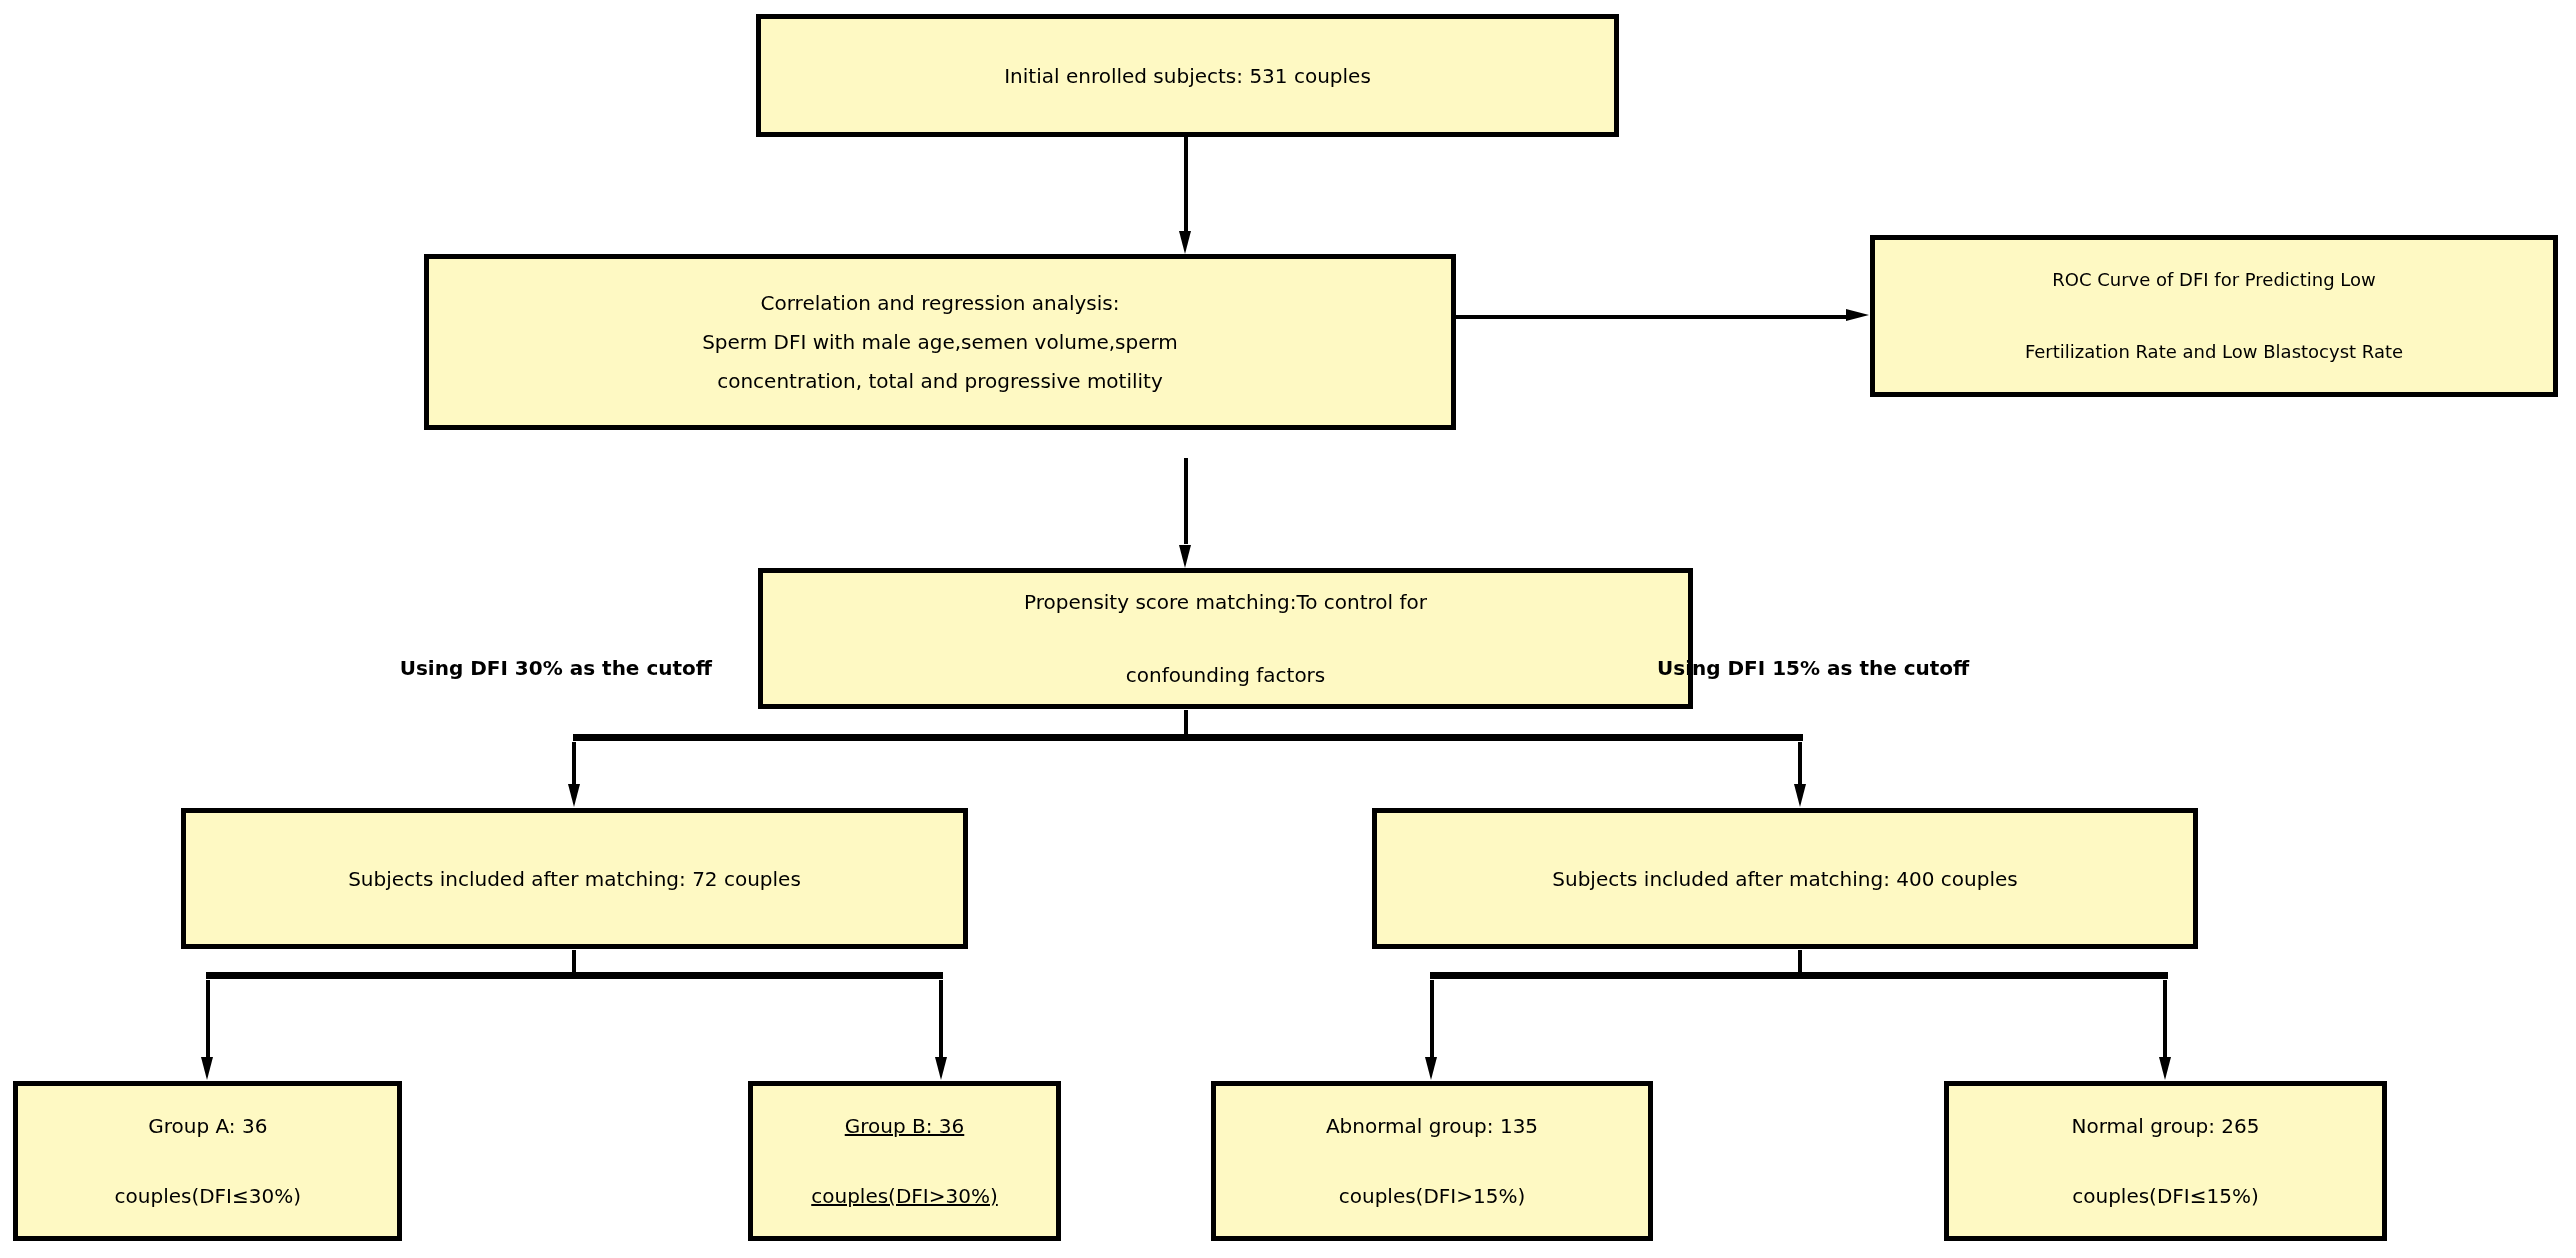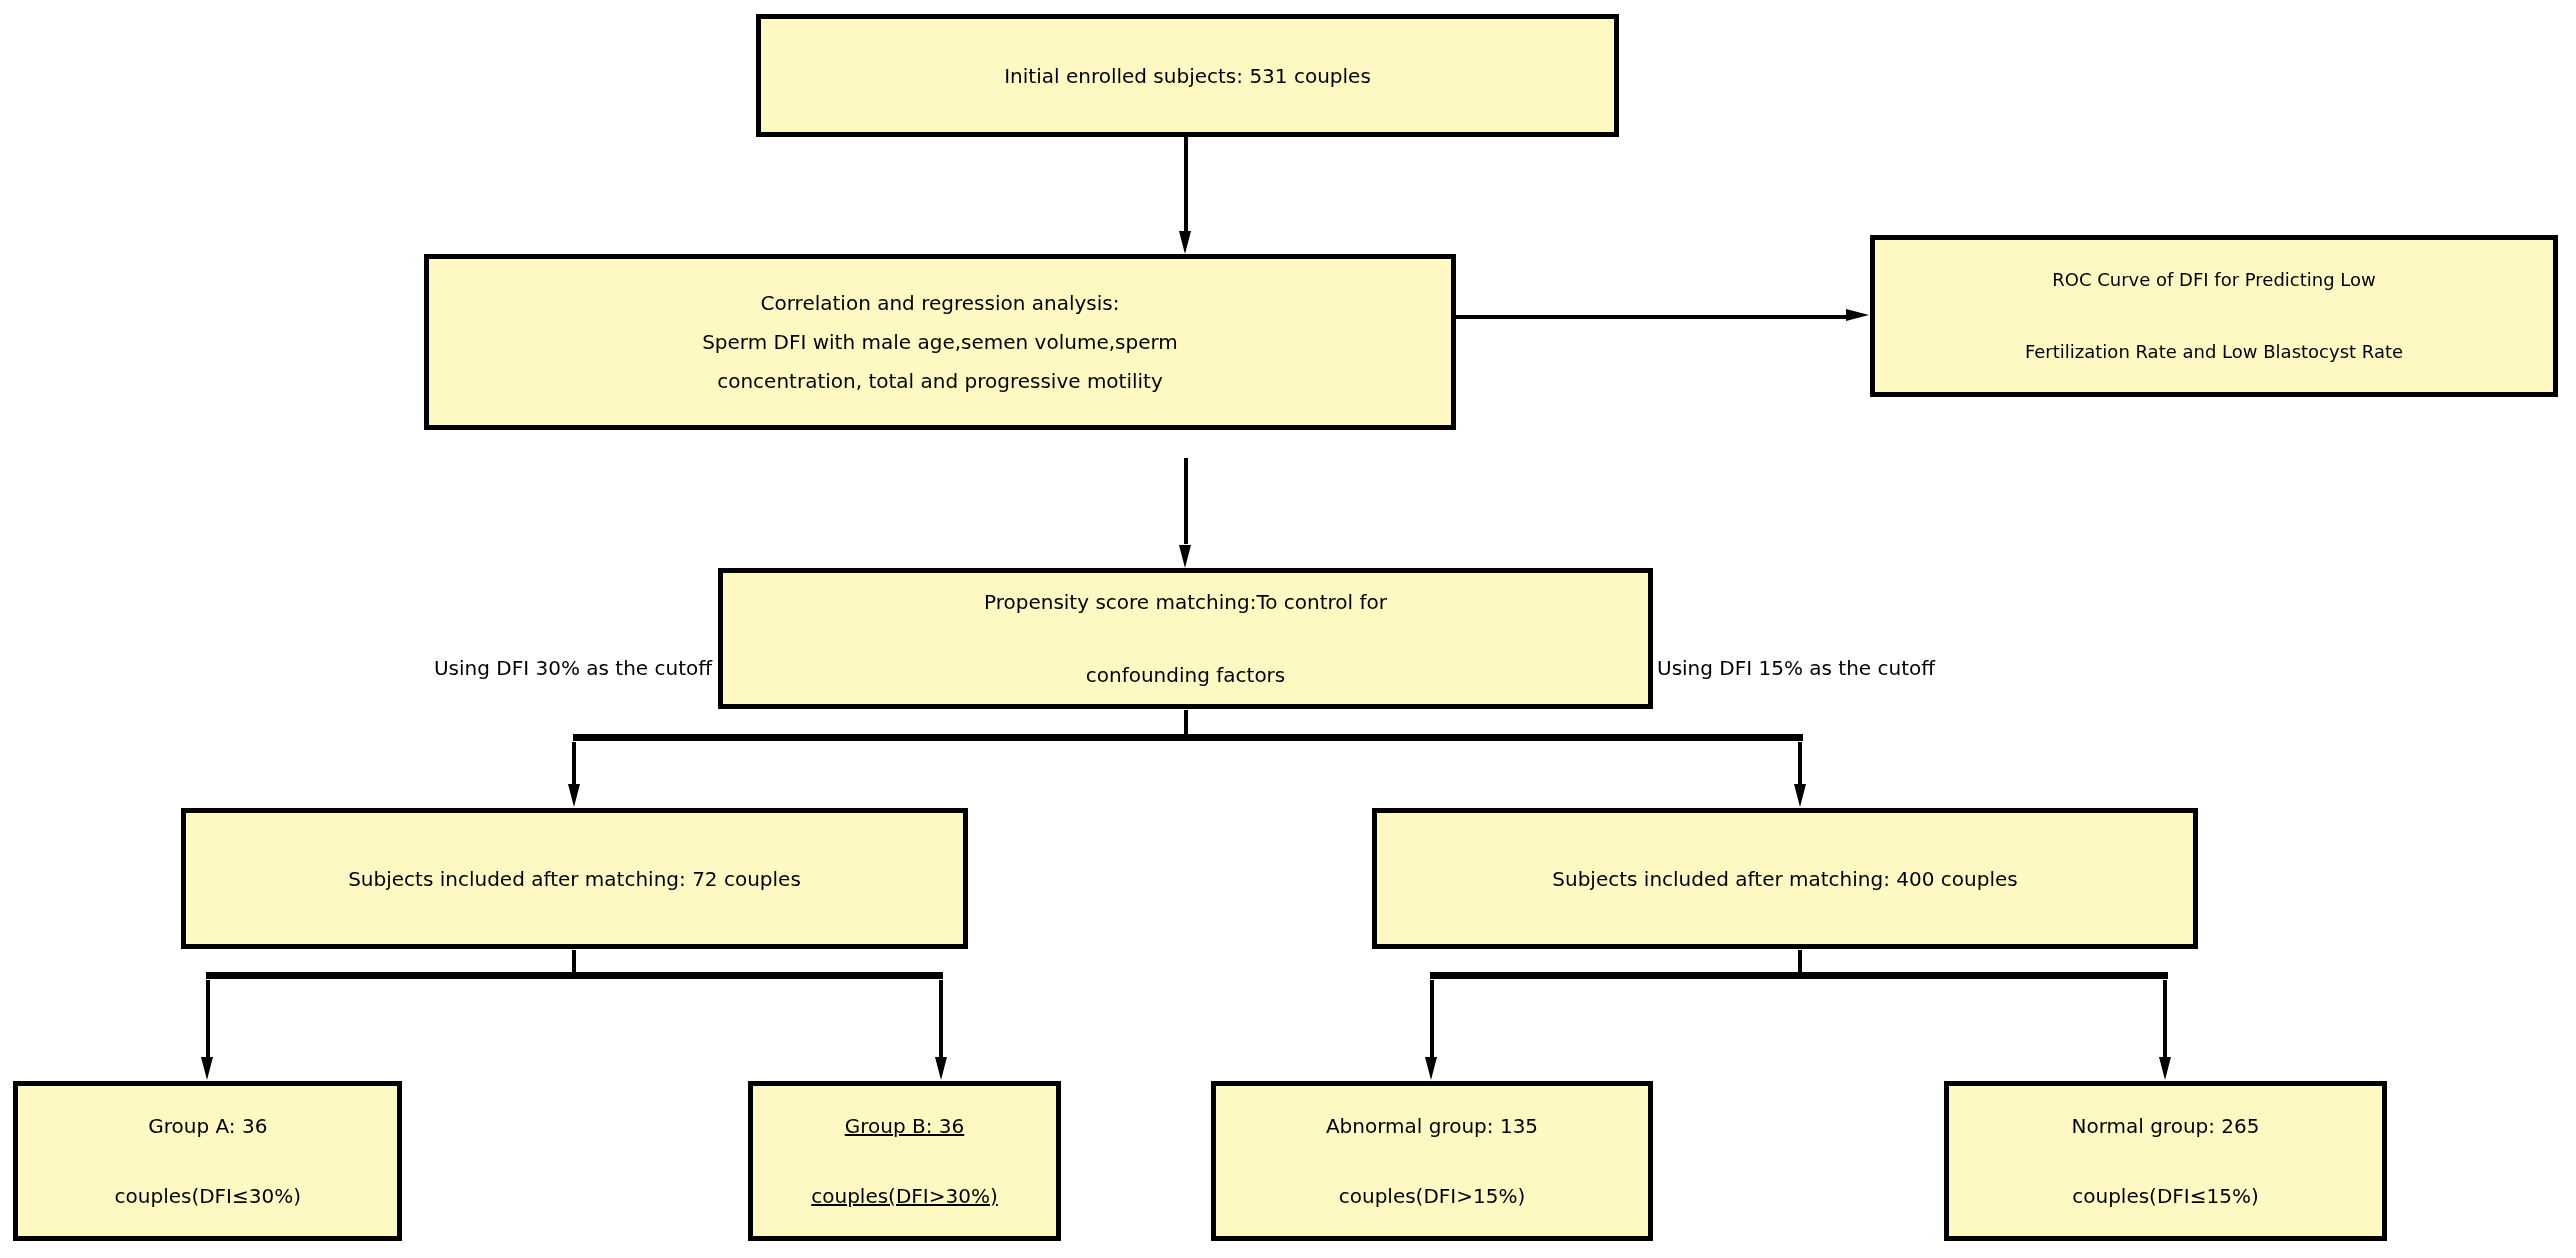--- a/index.html
+++ b/index.html
@@ -24,34 +24,35 @@
     font-size: 20px;
     line-height: 1.2;
   }
   .box.multi { justify-content: space-between; }
   .box span { display: block; white-space: nowrap; }
 
   
   #box-initial      { left: 756px; top: 14px;   width: 863px; height: 123px; }
   #box-correlation  { left: 424px;  top: 254px;  width: 1032px; height: 176px; padding: 32px 11px; }
   #box-roc          { left: 1870px; top: 235px;  width: 688px; height: 162px; padding: 29px 11px; font-size: 18px; }
-  #box-propensity   { left: 718px; top: 568px; width: 935px; height: 141px; padding: 16.6px 11px; }
+  #box-propensity   { left: 758px; top: 568px; width: 935px; height: 141px; padding: 16.6px 11px; }
   #box-matched-left { left: 181px;  top: 808px; width: 787px; height: 141px; }
   #box-matched-right{ left: 1372px; top: 808px; width: 826px; height: 141px; }
   #box-group-a      { left: 13.3px;   top: 1081px; width: 389px;  height: 160px; padding: 28px 8px; }
   #box-group-b      { left: 748px; top: 1081px; width: 313px;  height: 160px; padding: 28px 8px; text-decoration: underline; }
   #box-abnormal     { left: 1211px; top: 1081px; width: 442px;  height: 160px; padding: 28px 5.5px; }
   #box-normal       { left: 1944px; top: 1081px; width: 443px;  height: 160px; padding: 28px 5.5px; }
 
   
   .side-label {
     position: absolute;
     font-size: 20px;
     line-height: 24.4px;
     white-space: nowrap;
+    font-weight: bold;
   }
   #label-cutoff-left  { left: 388px;  width: 324px; top: 656px; text-align: right; }
   #label-cutoff-right { left: 1657px; width: 344px; top: 656px; text-align: left; }
 
   
   .vline, .hline { position: absolute; background: #000000; }
   .vline { width: 3.9px; }
   .hline { height: 3.9px; }
   .hline.thick { height: 7.2px; }
 

